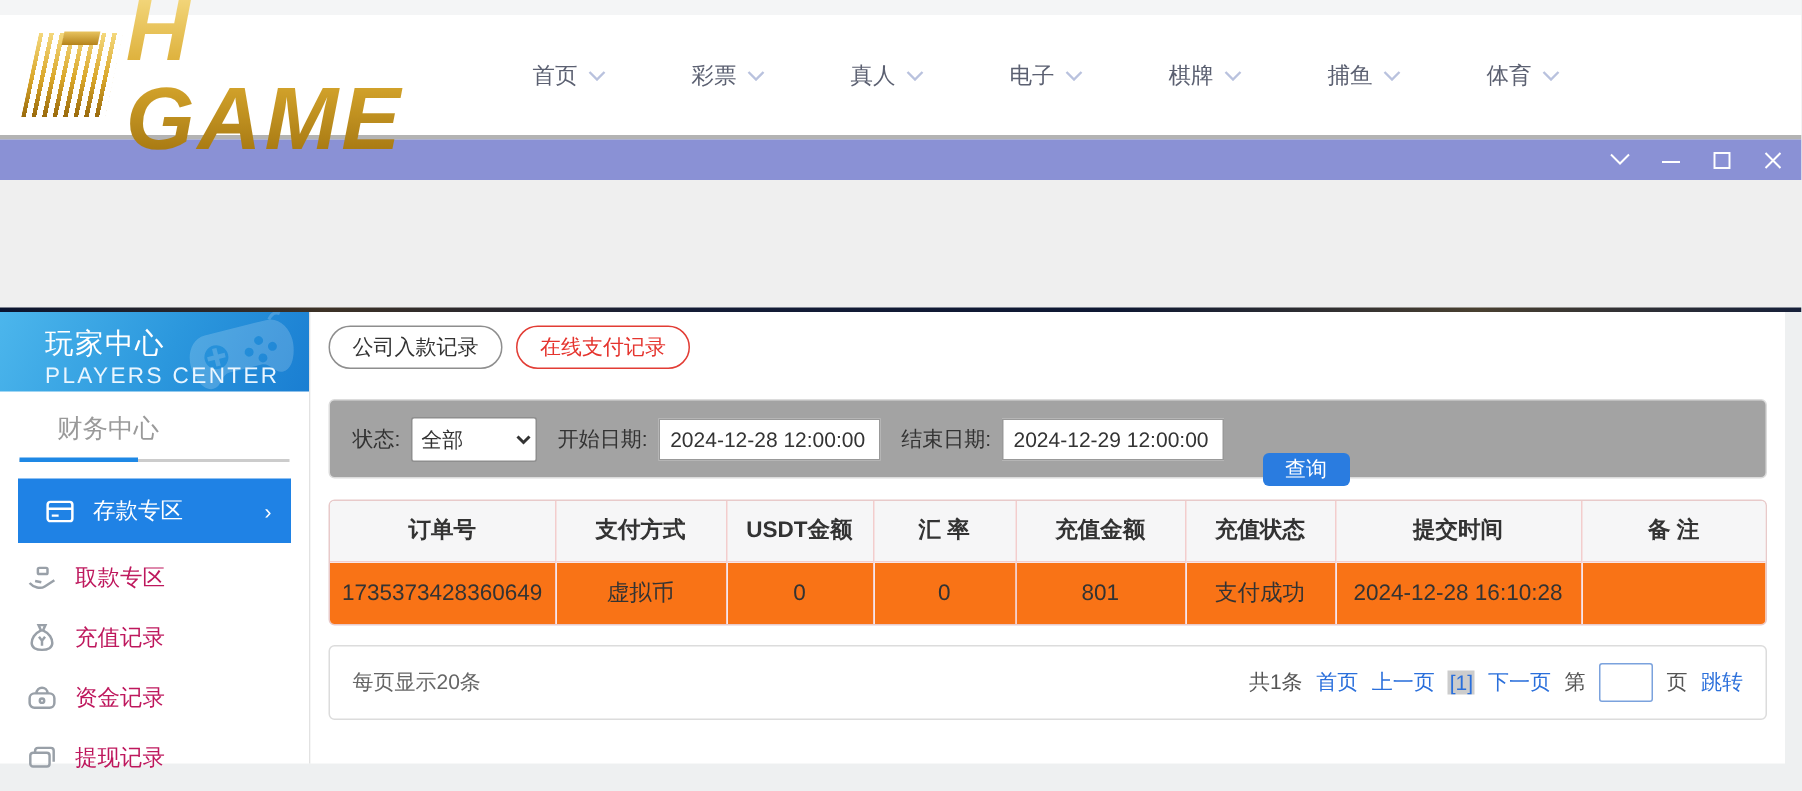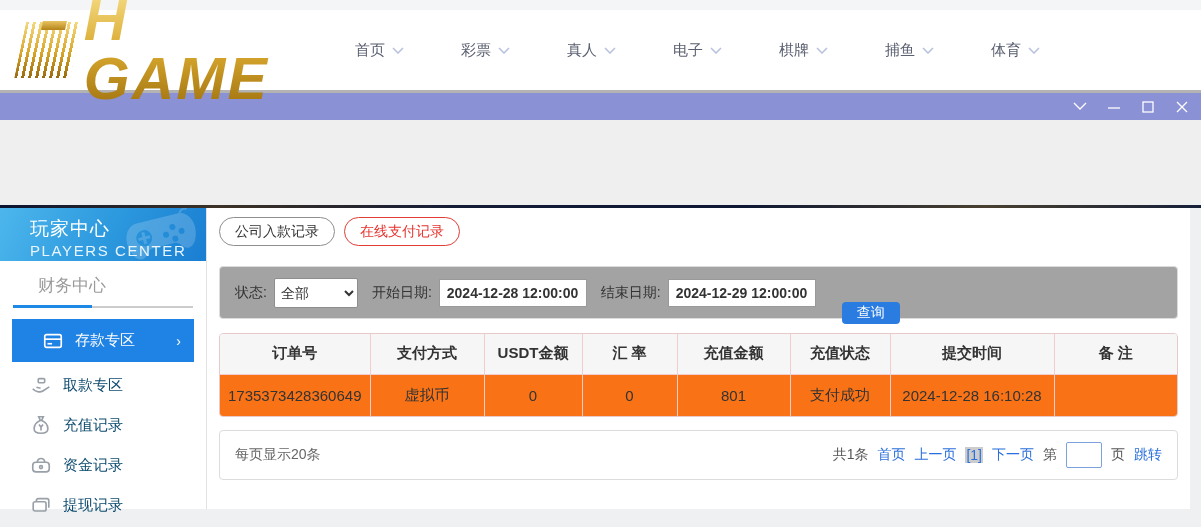--- a/index.html
+++ b/index.html
@@ -46,43 +46,43 @@
   .sidebar { width:215px; background:#fff; border-right:1px solid #e2e2e2; }
   .side-header { height:53px; color:#fff; padding:8px 0 0 30px; position:relative; overflow:hidden;
     background:linear-gradient(115deg,#4cb6ec 0%,#2b97dd 55%,#1a7ed2 100%); }
   .side-title { font-size:19px; letter-spacing:1px; }
   .side-sub { font-size:15px; letter-spacing:1.6px; color:#e8f5ff; margin-top:0; }
   .gamepad { position:absolute; right:8px; top:4px; opacity:.18; transform:rotate(-14deg); }
   .side-section { margin:13px 0 0 38px; font-size:17px; color:#9a9a9a; }
   .side-underline { margin:9px 13px 0; height:2px; background:#ccc; position:relative; }
   .side-underline span { position:absolute; left:0; top:-1px; width:79px; height:3px; background:#1e88e5; }
   .menu { margin-top:11px; }
-  .menu-item { height:40px; display:flex; align-items:center; padding-left:30px;
-    color:#0c4a6e; font-size:15px; cursor:pointer; position:relative; }
+  .menu-item { height:40px; display:flex; align-items:center; padding-left:17px;
+    color:#be185d; font-size:15px; cursor:pointer; position:relative; }
   .mi-icon { width:22px; height:22px; margin-right:11px; color:#99a0a8; flex:0 0 22px; }
   .mi-icon svg { width:22px; height:22px; display:block; }
   .menu-item.active { background:#1f82e5; color:#fff; margin:0 12px 3px 12px; height:43px; }
   .menu-item.active .mi-icon { color:#fff; }
   .mi-arrow { position:absolute; right:13px; color:#fff; font-size:14px; }
 
   .main { flex:1; background:#fff; margin-right:11px; padding:9px 12px 0; }
 
   .tabs { display:flex; gap:9px; }
   .tab-pill { height:29px; line-height:27px; padding:0 15px; border:1px solid #8e8e8e;
     border-radius:15px; font-size:14px; color:#333; background:#fff; cursor:pointer; }
   .tab-pill.active { border-color:#e23c34; color:#e5342e; }
 
   .filter-box { margin-top:20px; border:1px solid #dcdcdc; border-radius:4px; height:53px;
     display:flex; align-items:center; padding:16px 15px; background:#a3a3a3; font-size:14px; color:#333; }
   .f-label { margin-right:7px; white-space:nowrap; }
   .f-select { width:84px; height:30px; border:1px solid #8e8e8e; border-radius:2px;
     font-size:14px; padding:0 2px; background:#fff; color:#333; margin-right:14px;
     font-family:"Liberation Sans","DejaVu Sans",sans-serif; }
   .f-input { width:148px; height:28px; border:1px solid #999; font-size:14px; padding:0 7px;
-    color:#333; margin-right:14px; font-family:"Liberation Sans","DejaVu Sans",sans-serif;font-weight:bold; }
+    color:#333; margin-right:14px; font-family:"Liberation Sans","DejaVu Sans",sans-serif; }
   .query-btn { margin-left:12px; width:58px; height:22px; background:#2a7ce0; color:#fff;
     border:none; border-radius:4px; font-size:14px; cursor:pointer;margin-top:40px; }
 
   .table-wrap { margin-top:14px; border:1px solid #e8caca; border-radius:4px; overflow:hidden; }
   table { width:100%; border-collapse:collapse; table-layout:fixed; }
   th { height:40px; background:#f6f6f7; font-size:15px; color:#333; font-weight:bold;
     border:1px solid #f3cdcd; }
   td { height:42px; text-align:center; font-size:15px; color:#333; background:#f97316;
     border:1px solid #f3cdcd; overflow:hidden; white-space:nowrap;margin-top:19px; }
   th:first-child, td:first-child { border-left:none; }

